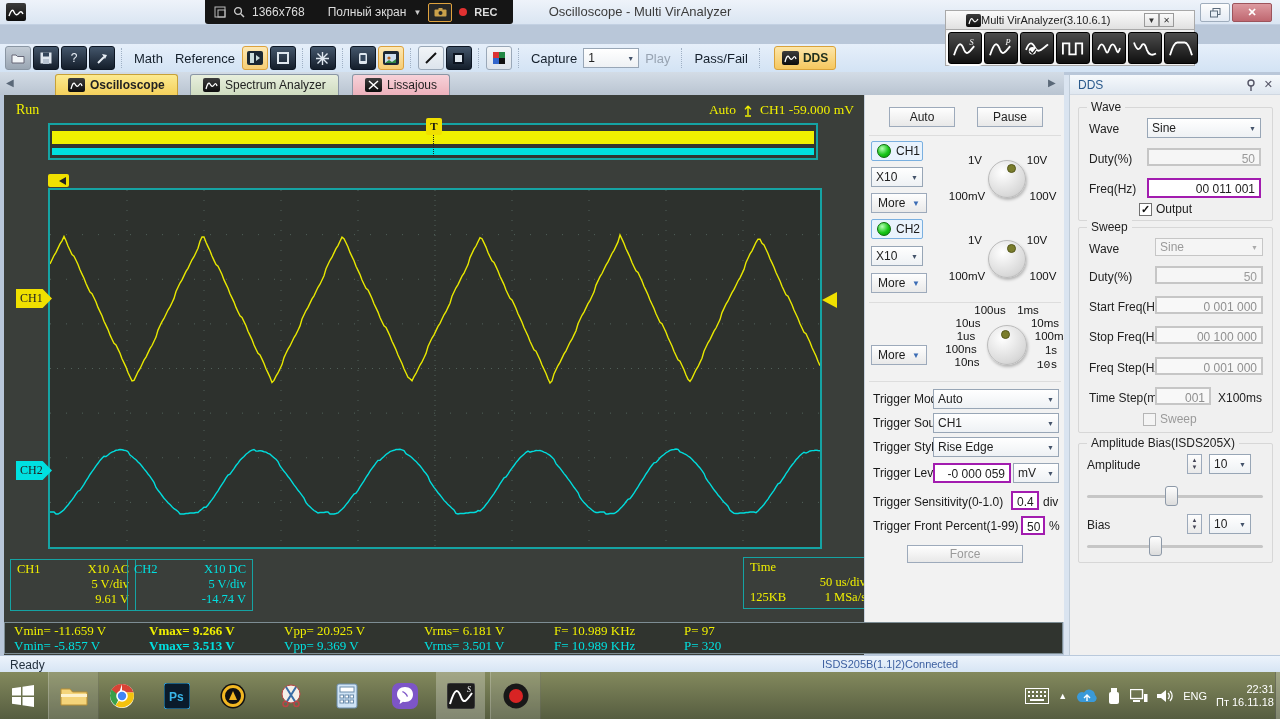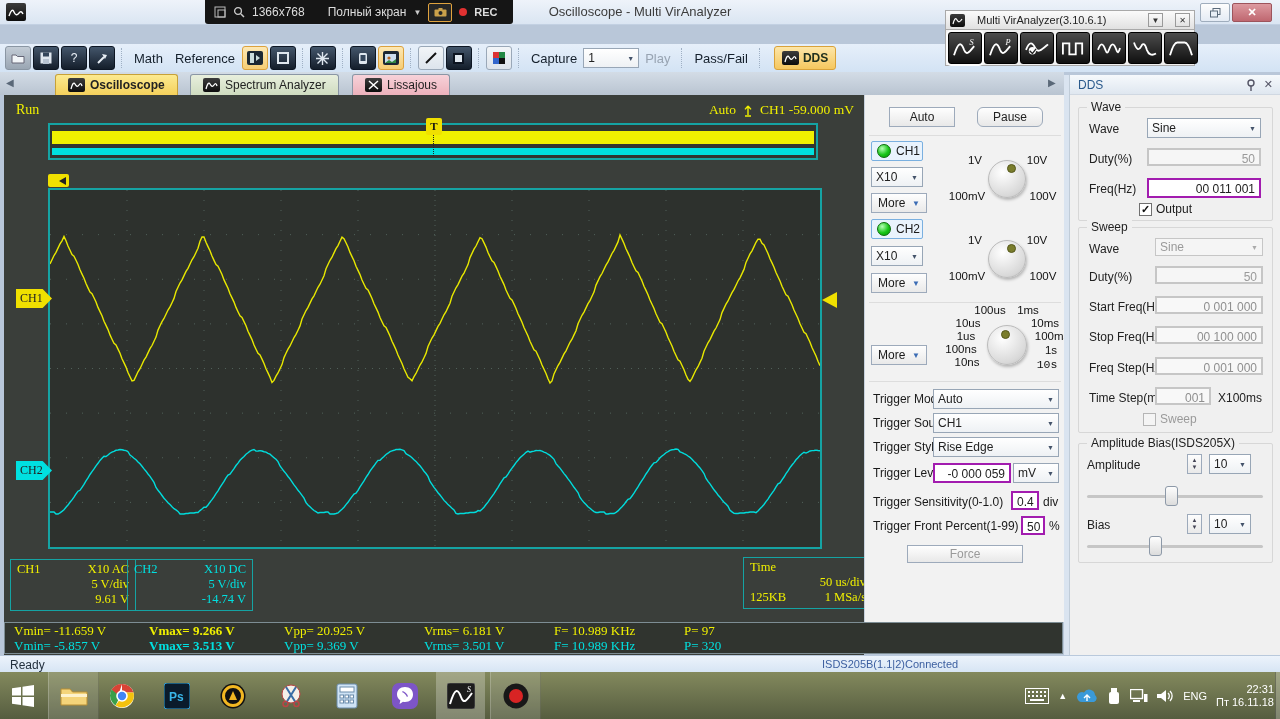--- a/index.html
+++ b/index.html
@@ -78,21 +78,21 @@
   .legend{position:absolute;top:-8px;left:8px;background:#f0f0f0;padding:0 4px;font-size:12px;color:#222;}
   .glabel{position:absolute;font-size:12px;color:#222;}
   .cbx{width:13px;height:13px;border:1px solid #707070;background:#fff;display:inline-flex;align-items:center;justify-content:center;font-size:11px;font-weight:bold;color:#111;box-sizing:border-box;}
   .cbx.off{border-color:#b5b5b5;background:#f4f4f4;}
   .spin{width:15px;height:20px;border:1px solid #9daabb;background:linear-gradient(#fdfdfd,#e9e9e9);display:flex;flex-direction:column;align-items:center;justify-content:center;font-size:6px;line-height:7px;color:#445;box-sizing:border-box;}
   .slider{position:absolute;height:20px;}
   .slider .track{position:absolute;left:0;right:0;top:9px;height:3px;background:#c6c6c6;border-radius:2px;}
   .slider .thumb{position:absolute;top:0;width:13px;height:20px;border-radius:3px;background:linear-gradient(#fdfdfd,#dcdcdc);border:1px solid #8d99a8;box-sizing:border-box;}
   
   #floatbar{left:945px;top:10px;width:250px;z-index:30;}
-  #floatbar .fhead{height:20px;background:linear-gradient(#fbfbfb,#e1e1e1);border:1px solid #a9a9a9;display:flex;align-items:center;gap:12px;padding:0 4px;font-size:11px;color:#222;box-sizing:border-box;}
+  #floatbar .fhead{height:20px;background:linear-gradient(#fbfbfb,#e1e1e1);border:1px solid #a9a9a9;display:flex;align-items:center;gap:0;padding:0 20px;font-size:11px;color:#222;box-sizing:border-box;}
   #floatbar .fbody{height:36px;background:#efefef;border:1px solid #a9a9a9;border-top:none;display:flex;align-items:center;gap:2px;padding:0 2px;box-sizing:border-box;}
   .fbtn{width:32px;height:30px;border-radius:3px;background:linear-gradient(#4c4c4c,#101010);border:1px solid #000;display:flex;align-items:center;justify-content:center;flex:none;}
   .fbtn.sel{box-shadow:0 0 0 2px #fcfcfc;}
   .fmini{width:15px;height:14px;border:1px solid #9a9a9a;background:linear-gradient(#fafafa,#e2e2e2);display:flex;align-items:center;justify-content:center;font-size:8px;color:#333;box-sizing:border-box;}
   
   #statusbar{left:0;top:655px;width:1280px;height:17px;background:linear-gradient(#ecf3fb,#d7e5f4);border-top:1px solid #b9c9dc;font-size:12px;color:#23303e;box-sizing:border-box;}
   #conn-text{position:absolute;left:822px;top:2px;font-size:11px;color:#3c5fa0;}
   #taskbar{left:0;top:672px;width:1280px;height:47px;background:linear-gradient(#83895d,#565d40);}
   .tcell{position:absolute;top:0;width:49px;height:47px;display:flex;align-items:center;justify-content:center;}
   .tcell.open{background:rgba(255,255,255,.14);border-left:1px solid rgba(255,255,255,.2);border-right:1px solid rgba(0,0,0,.15);}
@@ -430,21 +430,21 @@
         <span class="mc1">Vmax= 3.513 V</span>
         <span class="mc2">Vpp= 9.369 V</span>
         <span class="mc3">Vrms= 3.501 V</span>
         <span class="mc4">F= 10.989 KHz</span>
         <span>P= 320</span>
     </div>
   </div>
 
   <div class="abs" id="cpanel">
     <div class="abs btn" style="left:24px;top:12px;width:66px;height:20px;line-height:18px;">Auto</div>
-    <div class="abs btn" style="left:112px;top:12px;width:66px;height:20px;line-height:18px;border-radius:6px;">Pause</div>
+    <div class="abs btn" style="left:112px;top:12px;width:66px;height:20px;line-height:18px;">Pause</div>
     <div class="hline" style="top:40px;"></div>
 
     <div class="abs chbtn" style="left:6px;top:46px;width:52px;height:20px;">
         <span class="led"></span>
         <span>CH1</span>
       </div>
     <div class="abs combo" style="left:6px;top:72px;width:52px;height:20px;">
         <span>X10</span>
         <span class="arr">▼</span>
       </div>

